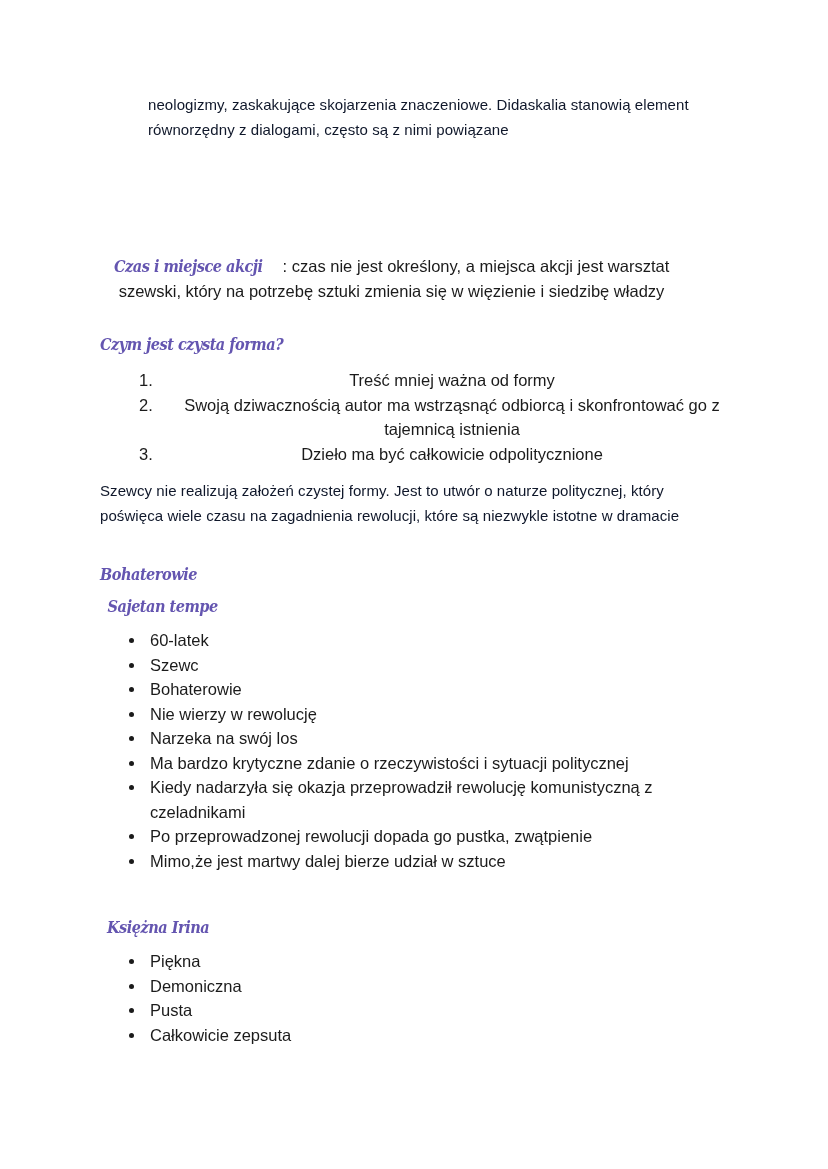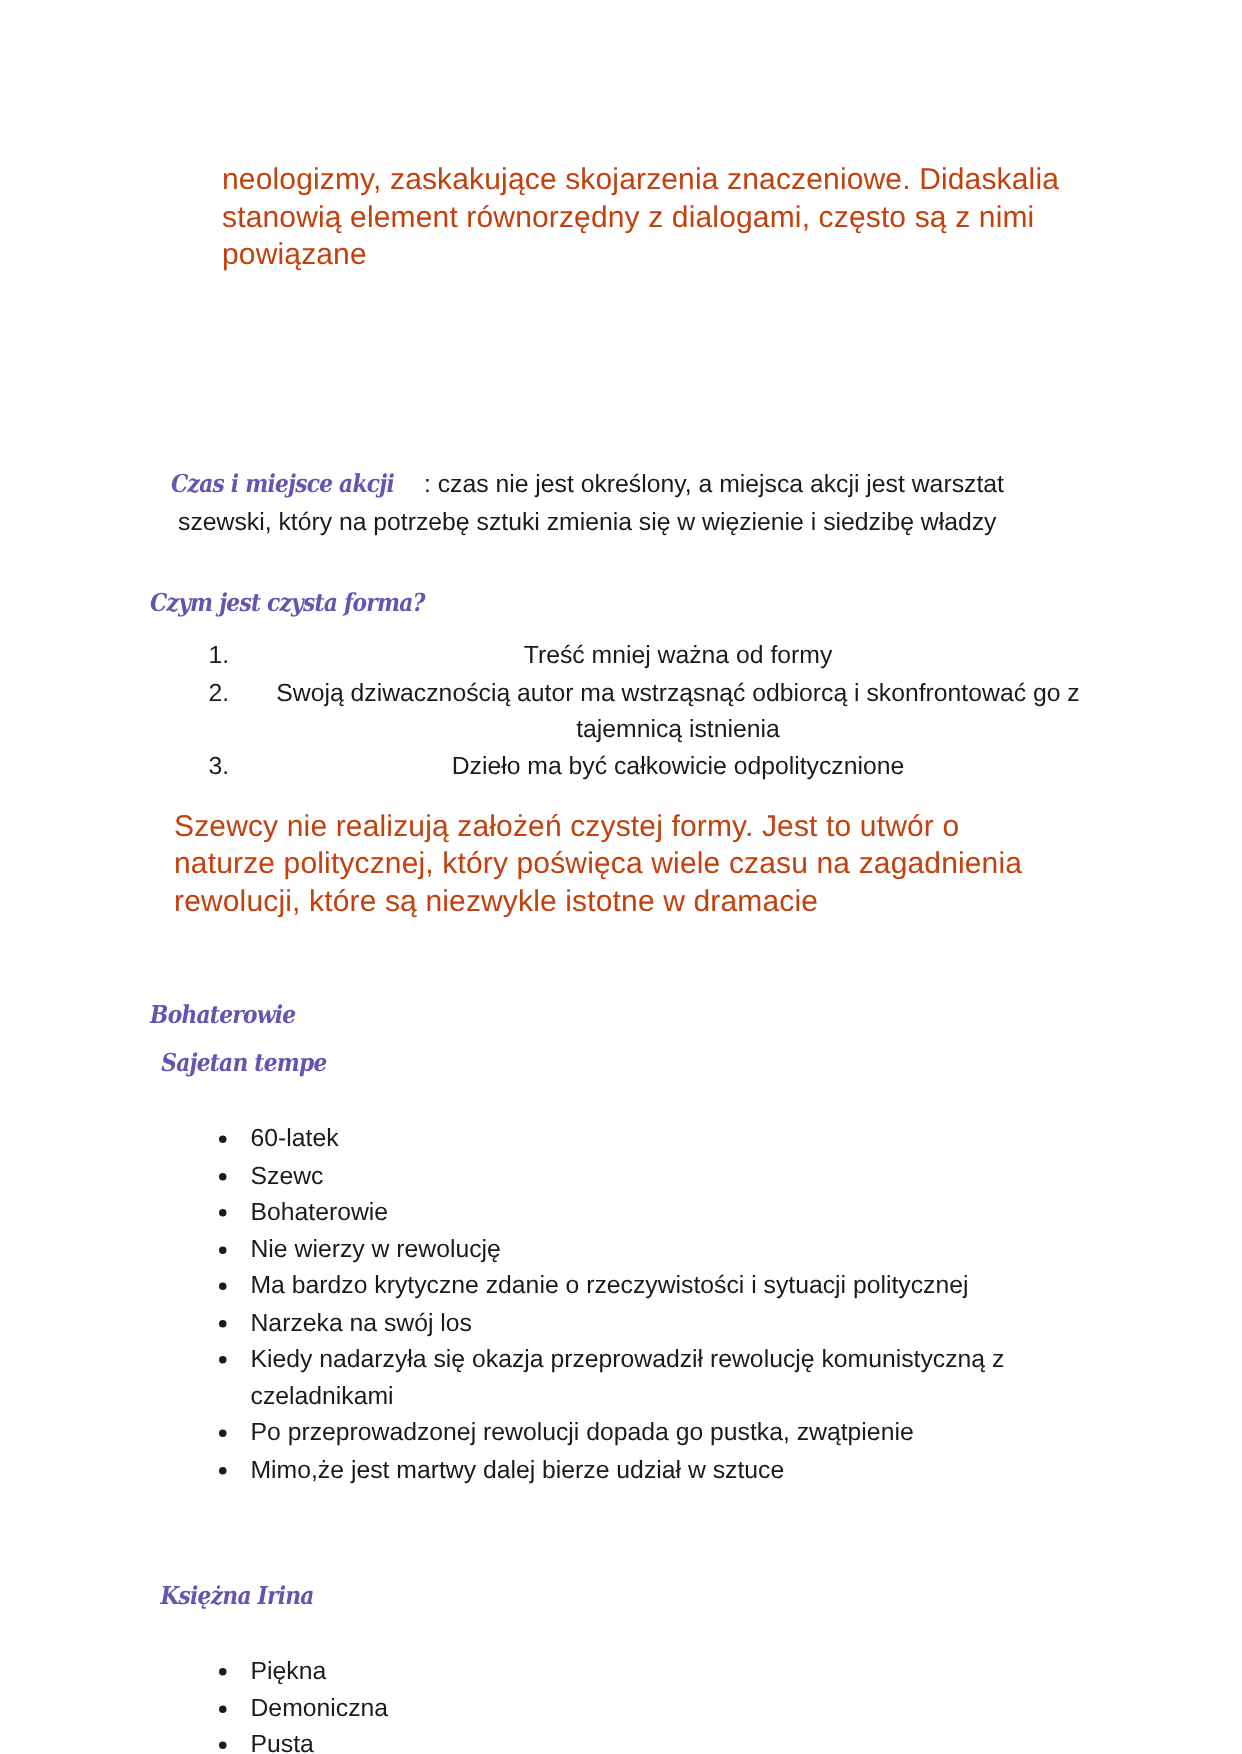--- a/index.html
+++ b/index.html
@@ -30,25 +30,25 @@
 
   .content {
     position: absolute;
     left: 100px;
     top: 92px;
     width: 640px;
   }
 
   
   .para {
-    font-size: 20px;
+    font-size: 15px;
     line-height: 25px;
-    color: #c2410c;
+    color: #0f172a;
     letter-spacing: 0.005em;
-    margin: 16px;
+    margin: 0;
     width: 583px;
   }
   .para--indent {
     margin-left: 48px;
     width: 580px;
   }
 
   
   .heading-purple {
     font-family: "DejaVu Serif", "Liberation Serif", serif;
@@ -109,21 +109,21 @@
     counter-increment: numitem;
     content: counter(numitem) ".";
     position: absolute;
     left: 27px;
     top: 0;
     font-size: 16.5px;
     color: #1b1b1b;
   }
 
   ul.bullist {
-    margin: 17px;
+    margin: 0;
     padding: 0;
     list-style: none;
   }
   ul.bullist > li {
     position: relative;
     padding-left: 50px;
     font-size: 16.5px;
     line-height: 24.5px;
     color: #1b1b1b;
     width: 620px;
@@ -187,22 +187,22 @@
       <span class="heading-purple heading-purple--center">Sajetan tempe</span>
     </div>
 
     <div class="gap-tiny"></div>
 
     <ul class="bullist">
       <li>60-latek</li>
       <li>Szewc</li>
       <li>Bohaterowie</li>
       <li>Nie wierzy w rewolucję</li>
+      <li>Narzeka na swój los</li>
       <li>Ma bardzo krytyczne zdanie o rzeczywistości i sytuacji politycznej</li>
-      <li>Narzeka na swój los</li>
       <li>Kiedy nadarzyła się okazja przeprowadził rewolucję komunistyczną z czeladnikami</li>
       <li>Po przeprowadzonej rewolucji dopada go pustka, zwątpienie</li>
       <li>Mimo,że jest martwy dalej bierze udział w sztuce</li>
     </ul>
 
     <div class="gap-xl"></div>
 
     <div class="center-row">
       <span class="heading-purple heading-purple--center">Księżna Irina</span>
     </div>

